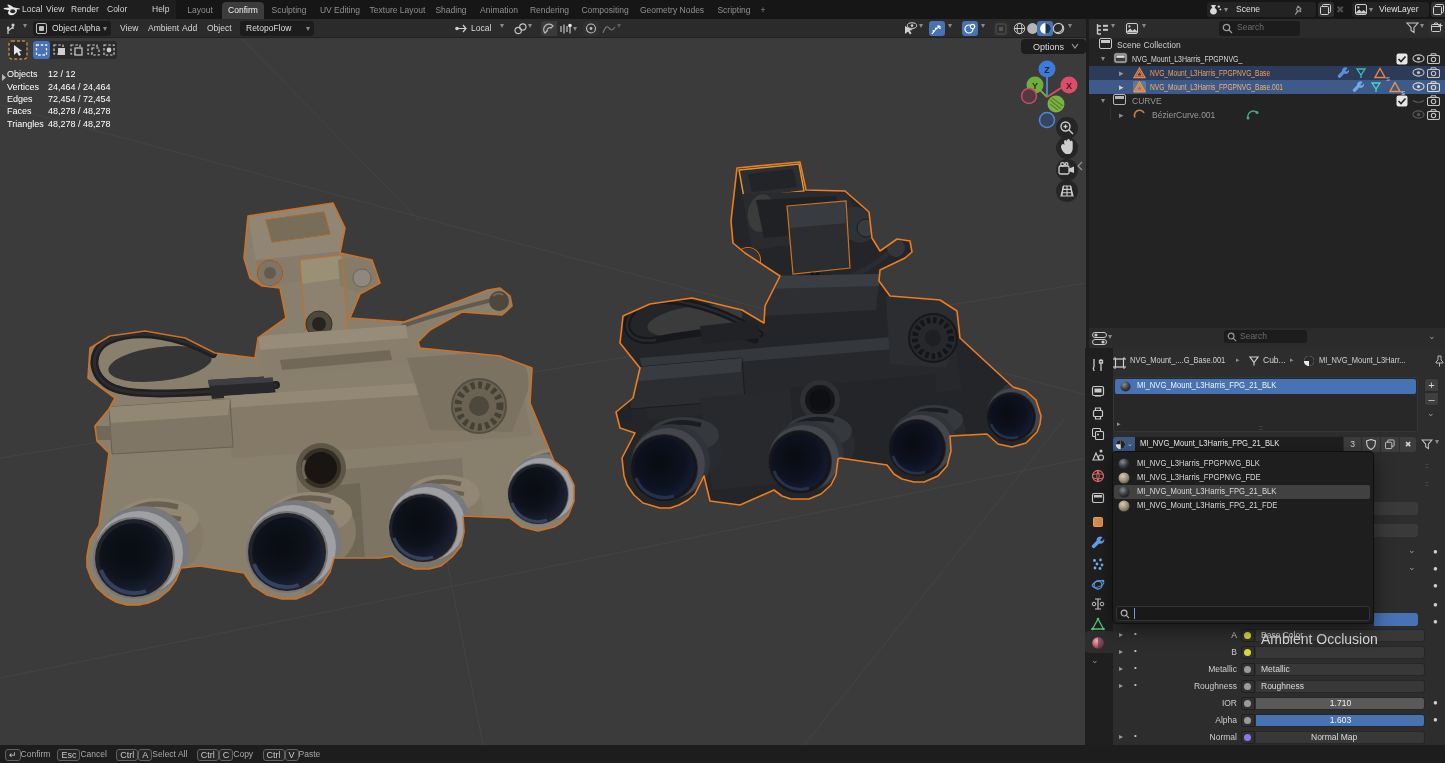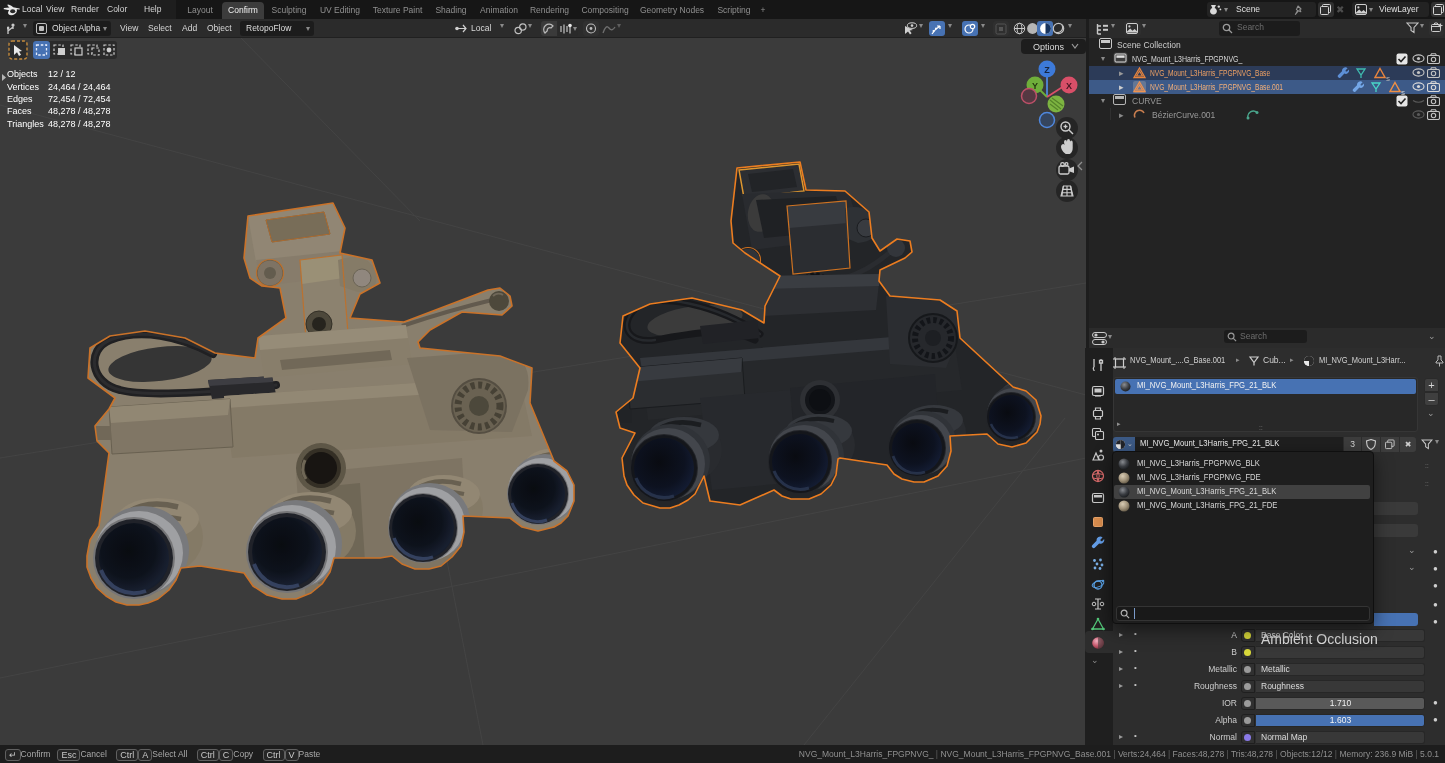--- a/index.html
+++ b/index.html
@@ -38,26 +38,26 @@
   <div id="topbar" class="abs"></div>
   <div id="tabstrip" class="abs"></div>
   <svg class="abs" style="left:3px;top:2px" width="17" height="15" viewBox="0 0 17 15">
     <path d="M10.2 5.2 C8 3.4 5.2 2.2 4.6 2.7 C4.1 3.1 5 4.4 6.5 5.6 L1.2 6.1 C0.5 6.2 0.5 7.1 1.2 7.3 L6.2 8.2 C5 9.6 4.6 11.2 5.6 12.3 C6.9 13.7 9.8 13.6 11.9 12 C13.6 10.7 14.3 8.8 13.7 7.3 L16.3 7.6 C17.1 7.6 17.1 6.7 16.4 6.5 Z" fill="#e8e8e8"></path>
     <ellipse cx="9.7" cy="9.3" rx="2.6" ry="2" fill="#2a2a2a"></ellipse>
   </svg>
   <div class="menu" style="left:22px">Local</div>
   <div class="menu" style="left:46px">View</div>
   <div class="menu" style="left:71px">Render</div>
   <div class="menu" style="left:107px">Color</div>
-  <div class="menu" style="left:144px">Help</div>
+  <div class="menu" style="left:152px">Help</div>
   <div class="tab" style="left:180px;width:40px">Layout</div>
   <div class="tab active" style="left:222px;width:42px">Confirm</div>
   <div class="tab" style="left:268px;width:42px">Sculpting</div>
   <div class="tab" style="left:317px;width:46px">UV Editing</div>
-  <div class="tab" style="left:369px;width:57px">Texture Paint</div>
+  <div class="tab" style="left:369px;width:57px">Texture Layout</div>
   <div class="tab" style="left:432px;width:38px">Shading</div>
   <div class="tab" style="left:477px;width:44px">Animation</div>
   <div class="tab" style="left:527px;width:45px">Rendering</div>
   <div class="tab" style="left:579px;width:52px">Compositing</div>
   <div class="tab" style="left:637px;width:70px">Geometry Nodes</div>
   <div class="tab" style="left:714px;width:40px">Scripting</div>
   <div class="tab" style="left:757px;width:12px">+</div>
   <div class="abs" style="left:1207px;top:2px;width:109px;height:15px;background:#232323;border-radius:3px;">
     <svg style="position:absolute;left:3px;top:2px" width="12" height="11" viewBox="0 0 12 11">
       <path d="M1 1 L6 1 L4.6 4 A3.4 3.4 0 1 1 2.3 4 Z" fill="#d8d8d8"></path>
@@ -99,21 +99,21 @@
       <circle cx="1" cy="5" r="1.4" fill="#c9c9c9"></circle>
   </svg>
   <span class="abs" style="left:23px;top:21px;color:#8a8a8a;font-size:8px;">▾</span>
   <div class="hbtn" style="left:33px;width:78px;">
     <span style="position:absolute;left:3px;top:2px;width:11px;height:11px;border:1px solid #bdbdbd;border-radius:2px;"></span>
     <span style="position:absolute;left:6px;top:5px;width:5px;height:5px;background:#bdbdbd;border-radius:1px;"></span>
     <span style="position:absolute;left:19px;">Object Alpha</span>
     <span style="position:absolute;right:4px;color:#8a8a8a;font-size:8px;">▾</span>
   </div>
   <div class="hmenu" style="left:120px;">View</div>
-  <div class="hmenu" style="left:148px;">Select</div>
+  <div class="hmenu" style="left:148px;">Ambient</div>
   <div class="hmenu" style="left:182px;">Add</div>
   <div class="hmenu" style="left:207px;">Object</div>
   <div class="hbtn" style="left:240px;width:74px;">
     <span style="position:absolute;left:6px;">RetopoFlow</span>
     <span style="position:absolute;right:4px;color:#8a8a8a;font-size:8px;">▾</span>
   </div>
 
   <svg class="abs" style="left:455px;top:23px" width="13" height="11" viewBox="0 0 13 11">
     <path d="M2 5.5 L11 5.5 M8 2 L11 5.5 L8 9" stroke="#cfcfcf" stroke-width="1.2" fill="none"></path>
     <circle cx="2" cy="5.5" r="1.8" fill="#cfcfcf"></circle>
@@ -852,21 +852,21 @@
   <span class="abs" style="left:1244px;top:717px;width:7px;height:7px;background:#9a9a9a;border-radius:50%;"></span>
   <div class="abs" style="left:1256px;top:714px;width:169px;height:13px;background:#4772b3;border-radius:0 3px 3px 0;border:1px solid #272727;border-left:none;"></div>
   <span class="abs" style="left:1256px;top:715px;width:169px;text-align:center;color:#f4f4f4;font-size:8.5px;">1.603</span>
   <span class="abs" style="left:1433px;top:715px;color:#cfcfcf;font-size:8px;">●</span>
   <span class="abs" style="left:1119px;top:732px;color:#9a9a9a;font-size:8px;">▸</span>
   <span class="abs" style="left:1134px;top:731px;color:#c4c4c4;font-size:8px;">•</span>
   <span class="abs" style="left:1152px;top:732px;width:85px;text-align:right;color:#cdcdcd;font-size:8.5px;">Normal</span>
   <div class="abs" style="left:1241px;top:731px;width:14px;height:13px;background:#303030;border-radius:3px 0 0 3px;border:1px solid #1f1f1f;"></div>
   <span class="abs" style="left:1244px;top:734px;width:7px;height:7px;background:#8a7ae8;border-radius:50%;"></span>
   <div class="abs" style="left:1256px;top:731px;width:169px;height:13px;background:#383838;border-radius:0 3px 3px 0;border:1px solid #272727;border-left:none;"></div>
-  <span class="abs" style="left:1261px;top:732px;color:#dcdcdc;font-size:8.5px;">Normal Map</span>
+  <span class="abs" style="left:1311px;top:732px;color:#dcdcdc;font-size:8.5px;">Normal Map</span>
 
   <div class="abs" style="left:1112px;top:451px;width:262px;height:173px;background:#1e1e1e;border:1px solid #0f0f0f;border-radius:4px;box-shadow:0 6px 18px rgba(0,0,0,0.5);"></div>
   <svg class="abs" style="left:1118px;top:458px" width="12" height="12" viewBox="0 0 12 12">
       <circle cx="6" cy="6" r="5.5" fill="url(#mdk)"></circle>
     </svg>
   <span class="abs" style="left:1137px;top:458px;color:#d8d8d8;font-size:8.5px;transform:scaleX(0.9);transform-origin:0 0;white-space:nowrap;">MI_NVG_L3Harris_FPGPNVG_BLK</span>
   <svg class="abs" style="left:1118px;top:472px" width="12" height="12" viewBox="0 0 12 12">
       <circle cx="6" cy="6" r="5.5" fill="url(#mfd)"></circle>
     </svg>
   <span class="abs" style="left:1137px;top:472px;color:#d8d8d8;font-size:8.5px;transform:scaleX(0.9);transform-origin:0 0;white-space:nowrap;">MI_NVG_L3Harris_FPGPNVG_FDE</span>
@@ -900,16 +900,13 @@
     </svg>
   <div class="abs" style="left:1134px;top:608px;width:1px;height:11px;background:#7a9ac9;"></div>
   <div id="status" class="abs"></div>
   <div class="abs" style="left:5px;top:747px;height:14px;line-height:14px;font-size:8.5px;color:#b5b5b5;">
     <span class="kc">↵</span><span style="color:#a9a9a9">Confirm</span>&nbsp;&nbsp;
     <span class="kc">Esc</span><span style="color:#a9a9a9">Cancel</span>&nbsp;&nbsp;&nbsp;
     <span class="kc">Ctrl</span><span class="kc">A</span><span style="color:#a9a9a9">Select All</span>&nbsp;&nbsp;&nbsp;
     <span class="kc">Ctrl</span><span class="kc">C</span><span style="color:#a9a9a9">Copy</span>&nbsp;&nbsp;&nbsp;
     <span class="kc">Ctrl</span><span class="kc">V</span><span style="color:#a9a9a9">Paste</span>
   </div>
-  <div class="abs" style="right:6px;top:747px;height:14px;line-height:14px;font-size:8.5px;color:#909090;">
-    NVG_Mount_L3Harris_FPGPNVG_ <span class="sep2">|</span> NVG_Mount_L3Harris_FPGPNVG_Base.001 <span class="sep2">|</span> Verts:24,464 <span class="sep2">|</span> Faces:48,278 <span class="sep2">|</span> Tris:48,278 <span class="sep2">|</span> Objects:12/12 <span class="sep2">|</span> Memory: 236.9 MiB <span class="sep2">|</span> 5.0.1
-  </div>
 </div>
 
 </body></html>

